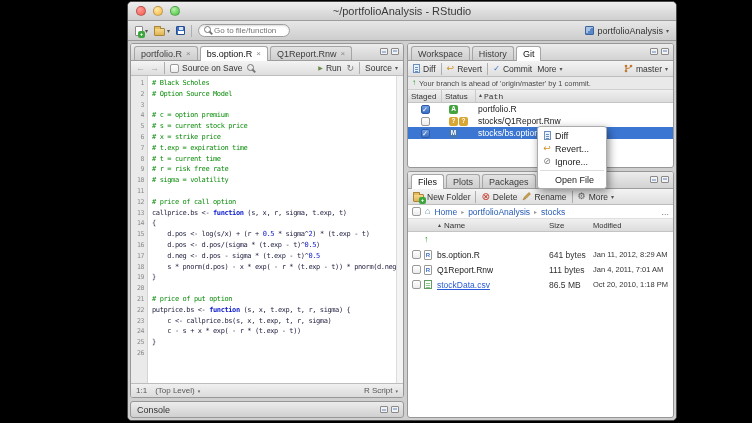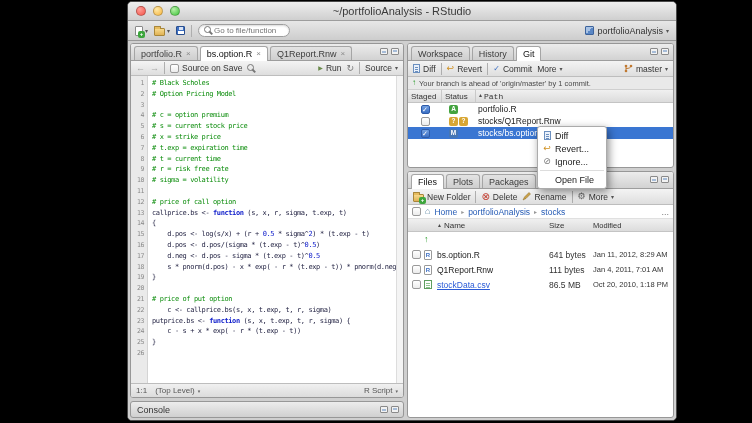--- a/index.html
+++ b/index.html
@@ -272,42 +272,42 @@
                 <div class="gut-line">20</div>
                 <div class="gut-line">21</div>
                 <div class="gut-line">22</div>
                 <div class="gut-line">23</div>
                 <div class="gut-line">24</div>
                 <div class="gut-line">25</div>
                 <div class="gut-line">26</div>
               </div>
             <div class="code">
                 <div class="code-line"><span class="tok-comment"># Black Scholes</span></div>
-                <div class="code-line"><span class="tok-comment"># Option Pricing Model</span></div>
+                <div class="code-line"><span class="tok-comment"># Option Source Model</span></div>
                 <div class="code-line">&nbsp;</div>
                 <div class="code-line"><span class="tok-comment"># c = option premium</span></div>
                 <div class="code-line"><span class="tok-comment"># s = current stock price</span></div>
                 <div class="code-line"><span class="tok-comment"># x = strike price</span></div>
                 <div class="code-line"><span class="tok-comment"># t.exp = expiration time</span></div>
                 <div class="code-line"><span class="tok-comment"># t = current time</span></div>
                 <div class="code-line"><span class="tok-comment"># r = risk free rate</span></div>
                 <div class="code-line"><span class="tok-comment"># sigma = volatility</span></div>
                 <div class="code-line">&nbsp;</div>
                 <div class="code-line"><span class="tok-comment"># price of call option</span></div>
                 <div class="code-line">callprice.bs &lt;- <span class="tok-kw">function</span> (s, x, r, sigma, t.exp, t)</div>
                 <div class="code-line">{</div>
                 <div class="code-line">    d.pos &lt;- log(s/x) + (r + <span class="tok-num">0.5</span> * sigma^<span class="tok-num">2</span>) * (t.exp - t)</div>
                 <div class="code-line">    d.pos &lt;- d.pos/(sigma * (t.exp - t)^<span class="tok-num">0.5</span>)</div>
                 <div class="code-line">    d.neg &lt;- d.pos - sigma * (t.exp - t)^<span class="tok-num">0.5</span></div>
                 <div class="code-line">    s * pnorm(d.pos) - x * exp( - r * (t.exp - t)) * pnorm(d.neg)</div>
                 <div class="code-line">}</div>
                 <div class="code-line">&nbsp;</div>
                 <div class="code-line"><span class="tok-comment"># price of put option</span></div>
+                <div class="code-line">putprice.bs &lt;- <span class="tok-kw">function</span> (s, x, t.exp, t, r, sigma) {</div>
                 <div class="code-line">    c &lt;- callprice.bs(s, x, t.exp, t, r, sigma)</div>
-                <div class="code-line">putprice.bs &lt;- <span class="tok-kw">function</span> (s, x, t.exp, t, r, sigma) {</div>
                 <div class="code-line">    c - s + x * exp( - r * (t.exp - t))</div>
                 <div class="code-line">}</div>
                 <div class="code-line">&nbsp;</div>
               </div>
             <div class="vscroll"></div>
           </div>
           <div class="editor-status">
             <span>1:1</span>
             <span class="tbtn">
               <span>(Top Level)</span>

